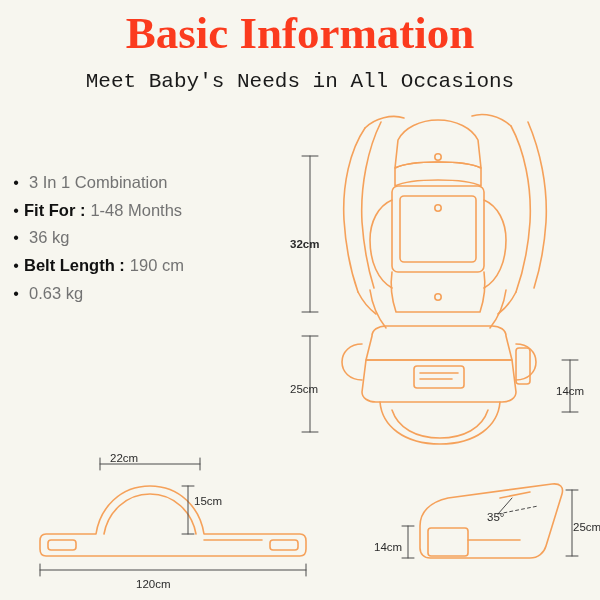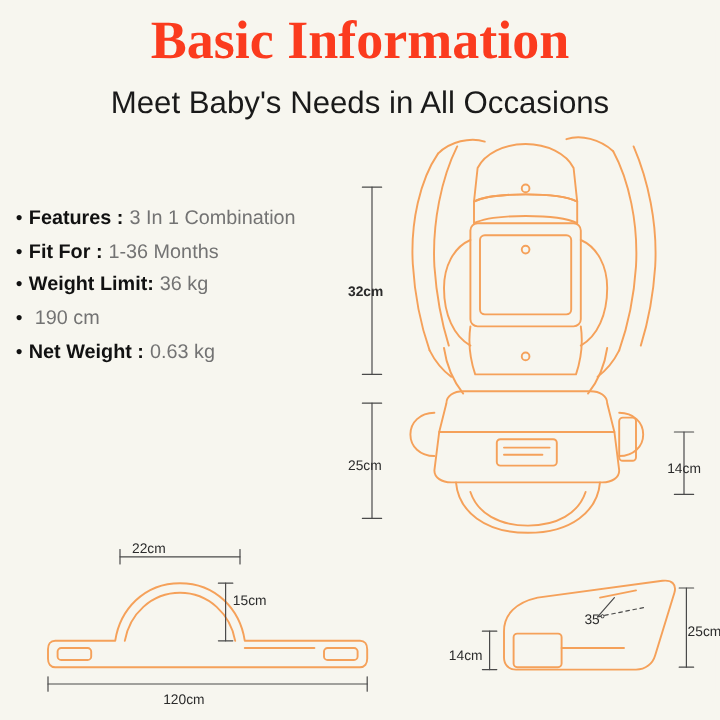--- a/index.html
+++ b/index.html
@@ -33,22 +33,22 @@
     letter-spacing: 0px;
     color: #fb3b1e;
     line-height: 1.15;
   }
   .subtitle {
     position: absolute;
     top: 70px;
     left: 0;
     width: 600px;
     text-align: center;
-    font-family: Liberation Sans, sans-serif;
-    font-size: 26px;
+    font-family: Liberation Mono, monospace;
+    font-size: 21px;
     color: #1a1a1a;
   }
   .specs {
     position: absolute;
     top: 172px;
     left: 8px;
     width: 300px;
   }
   .spec-row {
     display: flex;
@@ -105,40 +105,38 @@
 <body>
 
 <div class="page">
 
   <div class="title">Basic Information</div>
   <div class="subtitle">Meet Baby's Needs in All Occasions</div>
 
   <div class="specs">
     <div class="spec-row">
       <span class="bullet">•</span>
-      <span class="spec-label">Features :</span>
       <span class="spec-value">3 In 1 Combination</span>
     </div>
     <div class="spec-row">
       <span class="bullet">•</span>
       <span class="spec-label">Fit For :</span>
-      <span class="spec-value">1-36 Months</span>
-    </div>
-    <div class="spec-row">
-      <span class="bullet">•</span>
-      <span class="spec-label">Weight Limit:</span>
+      <span class="spec-value">1-48 Months</span>
+    </div>
+    <div class="spec-row">
+      <span class="bullet">•</span>
       <span class="spec-value">36 kg</span>
     </div>
     <div class="spec-row">
       <span class="bullet">•</span>
+      <span class="spec-label">Belt Length :</span>
       <span class="spec-value">190 cm</span>
     </div>
     <div class="spec-row">
       <span class="bullet">•</span>
-      <span class="spec-label">Net Weight :</span>
       <span class="spec-value">0.63 kg</span>
     </div>
   </div>
 
   <svg class="diagram" viewBox="0 0 600 600">
     <g fill="none" stroke="#f5a15a" stroke-width="1.6" stroke-linejoin="round" stroke-linecap="round">
 
       <g>
 
         <path d="M365 128 C350 150 342 185 344 220 C346 252 352 275 358 292"></path>

